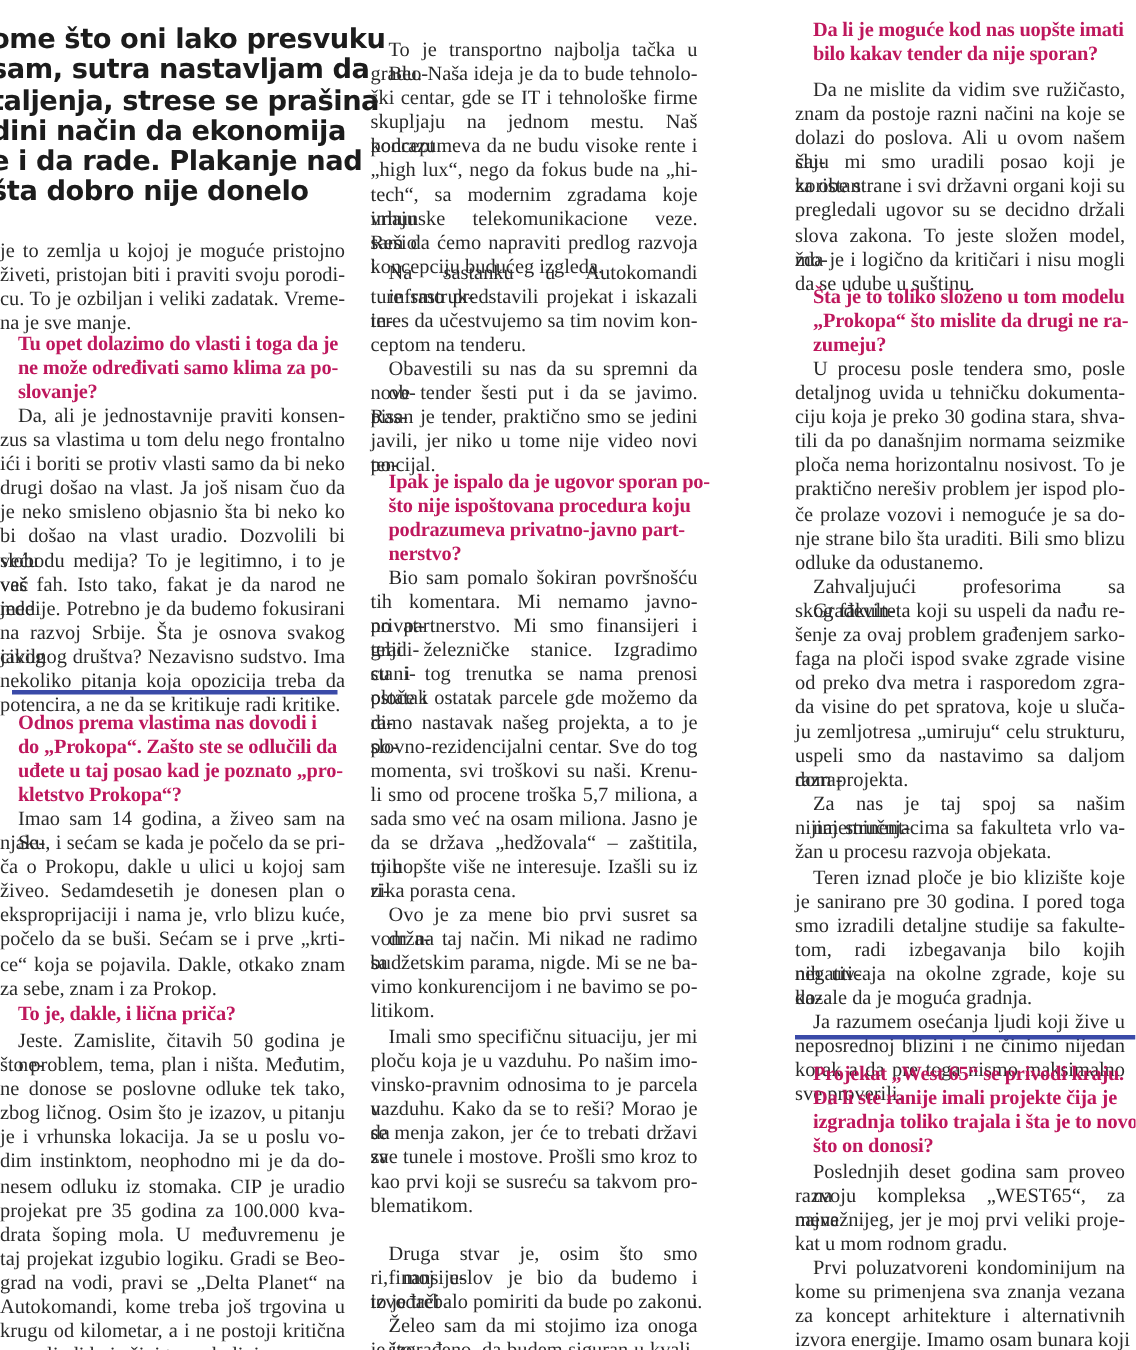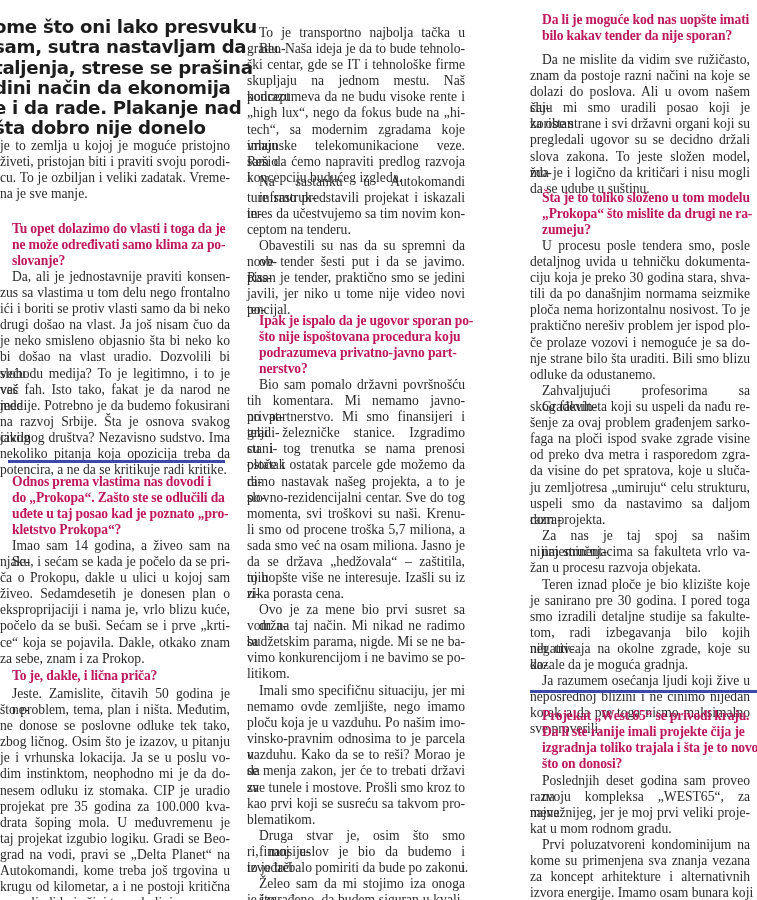--- a/index.html
+++ b/index.html
@@ -41,21 +41,21 @@
 <div id="headline" class="headline">
     <div>ome što oni lako presvuku</div>
     <div>sam, sutra nastavljam da</div>
     <div>taljenja, strese se prašina</div>
     <div>dini način da ekonomija</div>
     <div>e i da rade. Plakanje nad</div>
     <div>šta dobro nije donelo</div>
   </div>
 
 <div id="col1" class="col">
-  <div class="block" style="top:138px">
+  <div class="block" style="top:159px">
       <span class="line just">je to zemlja u kojoj je moguće pristojno</span>
       <span class="line just">živeti, pristojan biti i praviti svoju porodi-</span>
       <span class="line just">cu. To je ozbiljan i veliki zadatak. Vreme-</span>
       <span class="line">na je sve manje.</span>
     </div>
   <div class="block" style="top:221px">
       <span class="line q">Tu opet dolazimo do vlasti i toga da je</span>
       <span class="line q">ne može određivati samo klima za po-</span>
       <span class="line q">slovanje?</span>
     </div>
@@ -140,21 +140,21 @@
       <span class="line just">javili, jer niko u tome nije video novi po-</span>
       <span class="line">tencijal.</span>
     </div>
   <div class="block" style="top:313px">
       <span class="line q">Ipak je ispalo da je ugovor sporan po-</span>
       <span class="line q">što nije ispoštovana procedura koju</span>
       <span class="line q">podrazumeva privatno-javno part-</span>
       <span class="line q">nerstvo?</span>
     </div>
   <div class="block" style="top:377px">
-      <span class="line indent just">Bio sam pomalo državni površnošću</span>
+      <span class="line indent just">Bio sam pomalo šokiran površnošću</span>
       <span class="line just">tih komentara. Mi nemamo javno-privat-</span>
       <span class="line just">no partnerstvo. Mi smo finansijeri i gradi-</span>
       <span class="line just">telji železničke stanice. Izgradimo stani-</span>
       <span class="line just">cu i tog trenutka se nama prenosi ostatak</span>
       <span class="line just">ploče i ostatak parcele gde možemo da ra-</span>
       <span class="line just">dimo nastavak našeg projekta, a to je po-</span>
       <span class="line just">slovno-rezidencijalni centar. Sve do tog</span>
       <span class="line just">momenta, svi troškovi su naši. Krenu-</span>
       <span class="line just">li smo od procene troška 5,7 miliona, a</span>
       <span class="line just">sada smo već na osam miliona. Jasno je</span>
@@ -164,21 +164,20 @@
     </div>
   <div class="block" style="top:602px">
       <span class="line indent just">Ovo je za mene bio prvi susret sa drža-</span>
       <span class="line just">vom na taj način. Mi nikad ne radimo sa</span>
       <span class="line just">budžetskim parama, nigde. Mi se ne ba-</span>
       <span class="line just">vimo konkurencijom i ne bavimo se po-</span>
       <span class="line">litikom.</span>
     </div>
   <div class="block" style="top:683px">
       <span class="line indent just">Imali smo specifičnu situaciju, jer mi</span>
-      <span class="line just">nemamo ovde zemljište, nego imamo</span>
       <span class="line just">ploču koja je u vazduhu. Po našim imo-</span>
       <span class="line just">vinsko-pravnim odnosima to je parcela u</span>
       <span class="line just">vazduhu. Kako da se to reši? Morao je da</span>
       <span class="line just">se menja zakon, jer će to trebati državi za</span>
       <span class="line just">sve tunele i mostove. Prošli smo kroz to</span>
       <span class="line just">kao prvi koji se susreću sa takvom pro-</span>
       <span class="line">blematikom.</span>
     </div>
   <div class="block" style="top:828px">
       <span class="line indent just">Druga stvar je, osim što smo finansije-</span>

